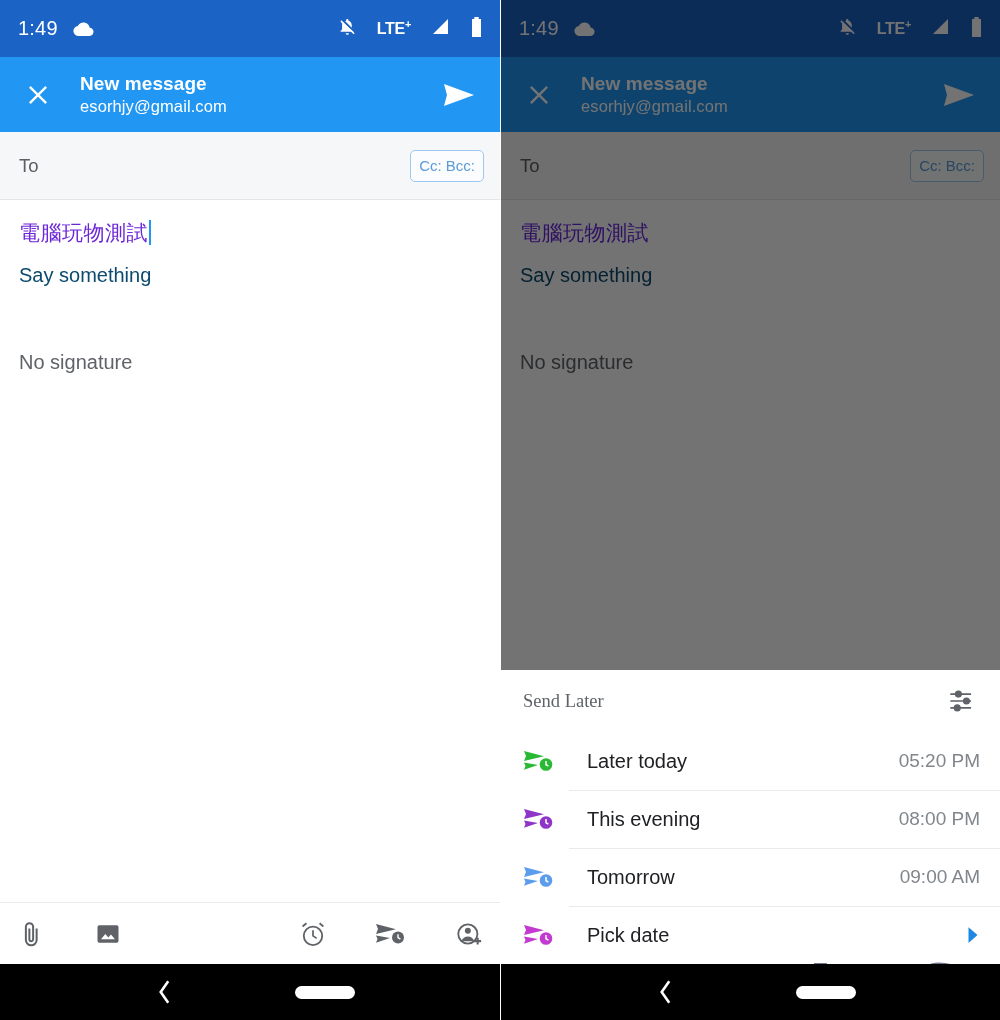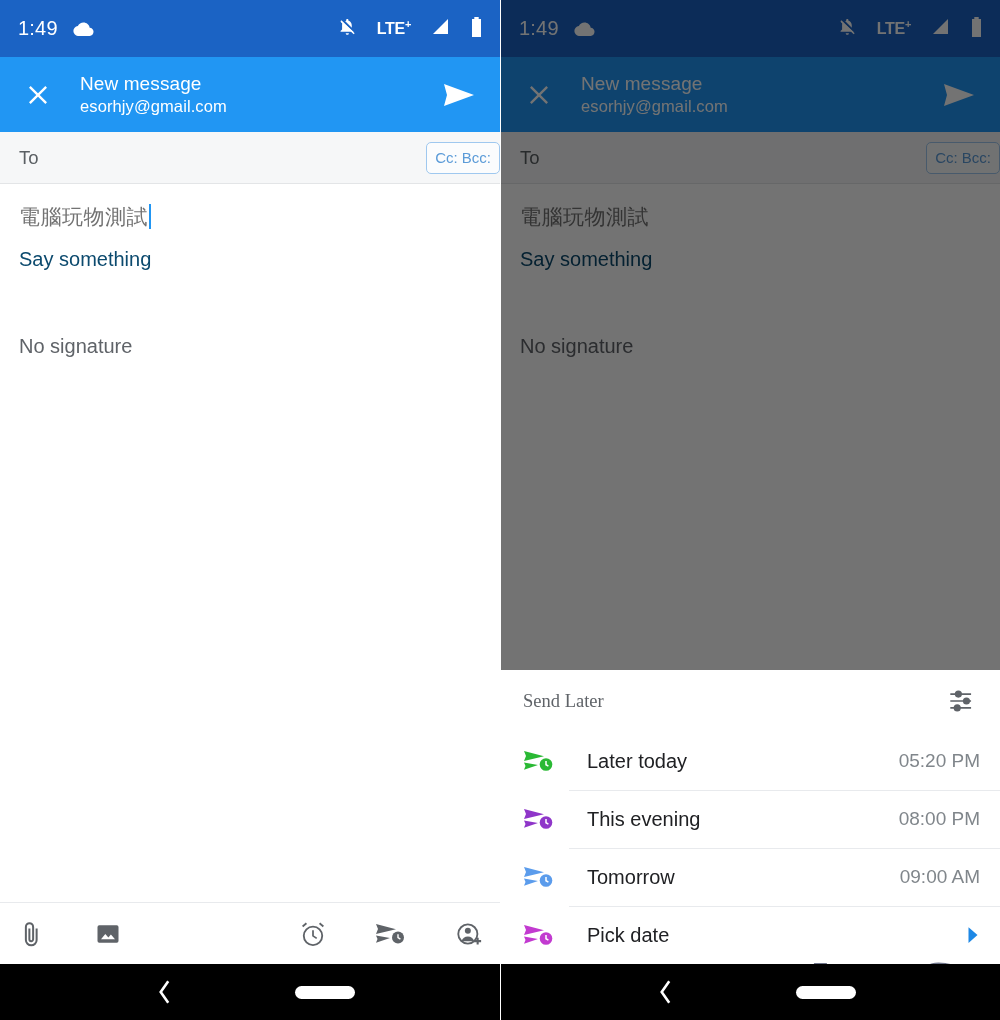--- a/index.html
+++ b/index.html
@@ -80,46 +80,46 @@
     align-items: center;
     justify-content: center;
     flex: none;
   }
   .appbar .titles {
     margin-left: 20px;
     line-height: 1.15;
   }
   .appbar .t1 {
     font-size: 19px;
-    font-weight: normal;
+    font-weight: bold;
     letter-spacing: .1px;
   }
   .appbar .t2 {
     font-size: 16.5px;
     margin-top: 3px;
     letter-spacing: .1px;
   }
   .appbar .send-btn {
     margin-left: auto;
     width: 46px;
     height: 44px;
     display: flex;
     align-items: center;
     justify-content: center;
     flex: none;
   }
 
   
   .to-row {
-    height: 52px;
+    height: 68px;
     background: #f6f7f8;
     border-bottom: 1px solid #e3e5e7;
     display: flex;
     align-items: center;
-    padding: 0 0 0 19px;
+    padding: 0 16px 0 19px;
     box-sizing: border-box;
   }
   .to-label {
     font-size: 18.5px;
     color: #5a5f63;
   }
   .ccbcc {
     margin-left: auto;
     border: 1px solid #9fc8ef;
     border-radius: 5px;
@@ -131,21 +131,21 @@
   }
 
   
   .compose {
     background: #ffffff;
     padding: 19px 19px 0 19px;
     box-sizing: border-box;
   }
   .subject {
     font-size: 21px;
-    color: #737373;
+    color: #6d28d9;
     letter-spacing: .5px;
     position: relative;
     display: inline-block;
     padding-bottom: 2px;
   }
   .caret {
     display: inline-block;
     width: 2px;
     height: 25px;
     background: #2196f3;

